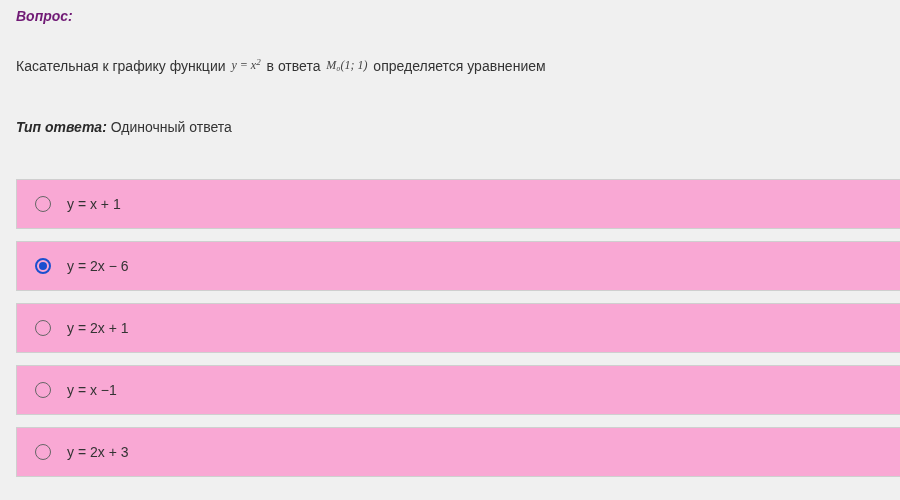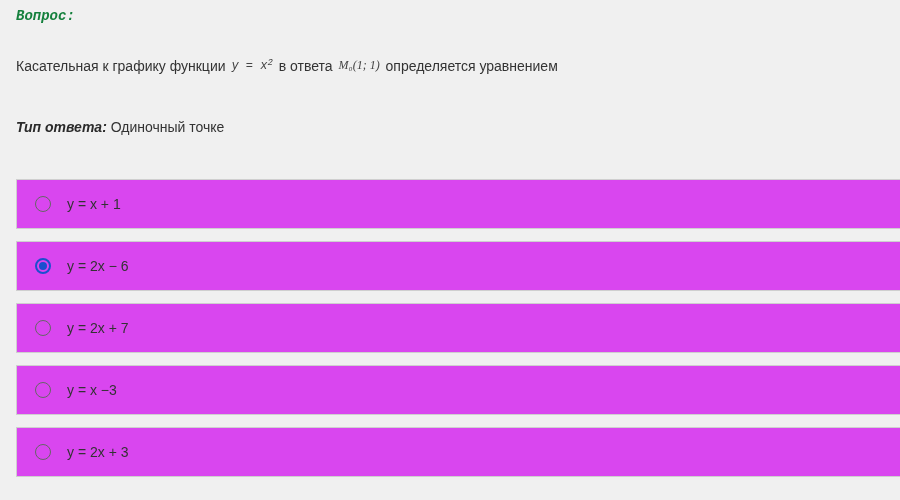--- a/index.html
+++ b/index.html
@@ -11,31 +11,30 @@
     width: 900px;
     height: 500px;
     overflow: hidden;
   }
   .container {
     padding: 8px 0 0 16px;
   }
   .q-label {
     font-style: italic;
     font-weight: 600;
-    color: #15803d;
+    color: #701a75;
     margin-bottom: 4px;
-    font-family: Liberation Mono, monospace;
   }
   .q-text {
     color: #333;
     line-height: 1.6;
   }
   .formula {
     display: inline-block;
-    font-family: Liberation Mono, monospace;
+    font-family: Liberation Serif, serif;
     font-style: italic;
     font-size: 12px;
     vertical-align: 2px;
     color: #444;
     padding: 0 2px;
   }
   .formula sup { font-size: 9px; vertical-align: 4px; }
   .formula2 {
     display: inline-block;
     font-family: 'Times New Roman', serif;
@@ -54,21 +53,21 @@
     font-style: italic;
     font-weight: 600;
     color: #2a2a2a;
     text-align: right;
   }
   .answer-type-value {
     color: #333;
   }
   .options { }
   .option {
-    background: #d946ef;
+    background: #f9a8d4;
     border: 1px solid #cfcfcf;
     border-right: none;
     padding: 16px 18px;
     margin-bottom: 12px;
     display: flex;
     align-items: flex-end;
     gap: 16px;
     cursor: pointer;
   }
   .radio {
@@ -100,45 +99,45 @@
 
 <div class="container">
 
   <div class="q-label">Вопрос:</div>
 
   <div class="q-text">
     <span>Касательная к графику функции </span><span class="formula">y = x<sup>2</sup></span><span> в ответа </span><span class="formula2">M₀(1; 1)</span><span>  определяется уравнением</span>
   </div>
 
   <div class="answer-type-row">
-    <span class="answer-type-label">Тип ответа:</span><span class="answer-type-value"> Одиночный точке</span>
+    <span class="answer-type-label">Тип ответа:</span><span class="answer-type-value"> Одиночный ответа</span>
   </div>
 
   <div class="options">
 
     <div class="option">
       <div class="radio"></div>
       <div class="option-text">y = x + 1</div>
     </div>
 
     <div class="option">
       <div class="radio selected">
           <div class="dot"></div>
         </div>
       <div class="option-text">y = 2x − 6</div>
     </div>
 
     <div class="option">
       <div class="radio"></div>
-      <div class="option-text">y = 2x + 7</div>
+      <div class="option-text">y = 2x + 1</div>
     </div>
 
     <div class="option">
       <div class="radio"></div>
-      <div class="option-text">y = x −3</div>
+      <div class="option-text">y = x −1</div>
     </div>
 
     <div class="option">
       <div class="radio"></div>
       <div class="option-text">y = 2x + 3</div>
     </div>
 
   </div>
 </div>
 

